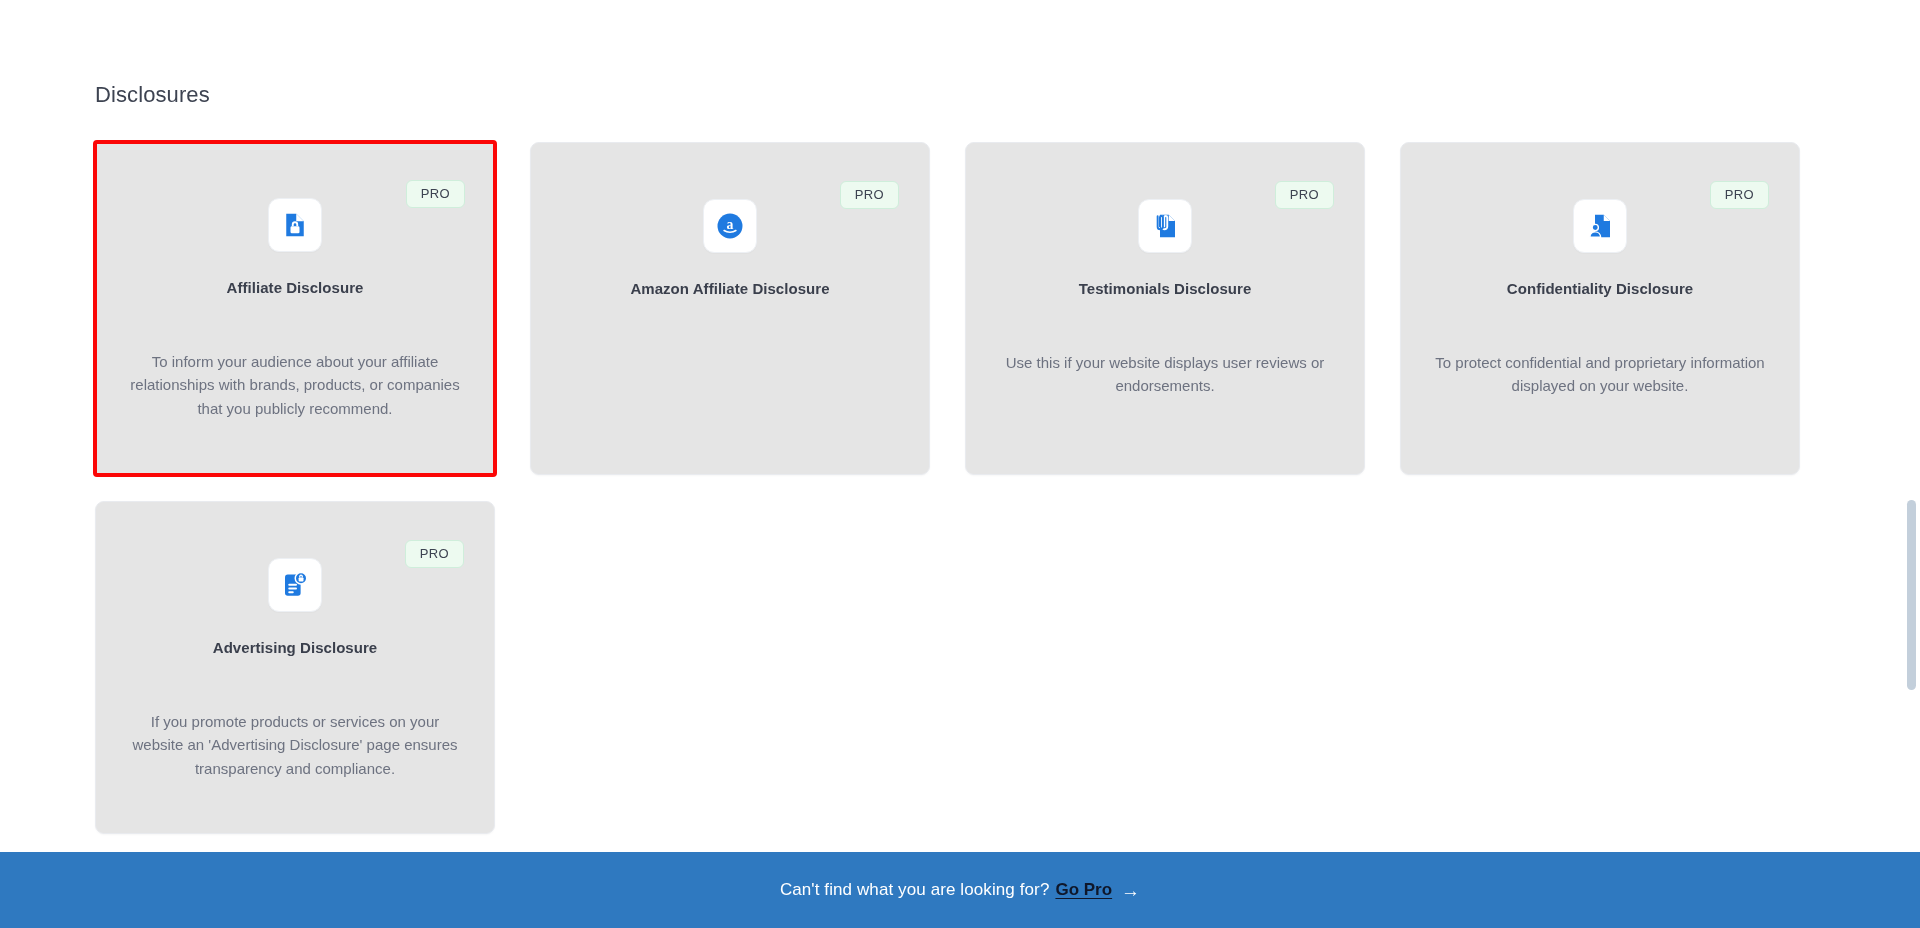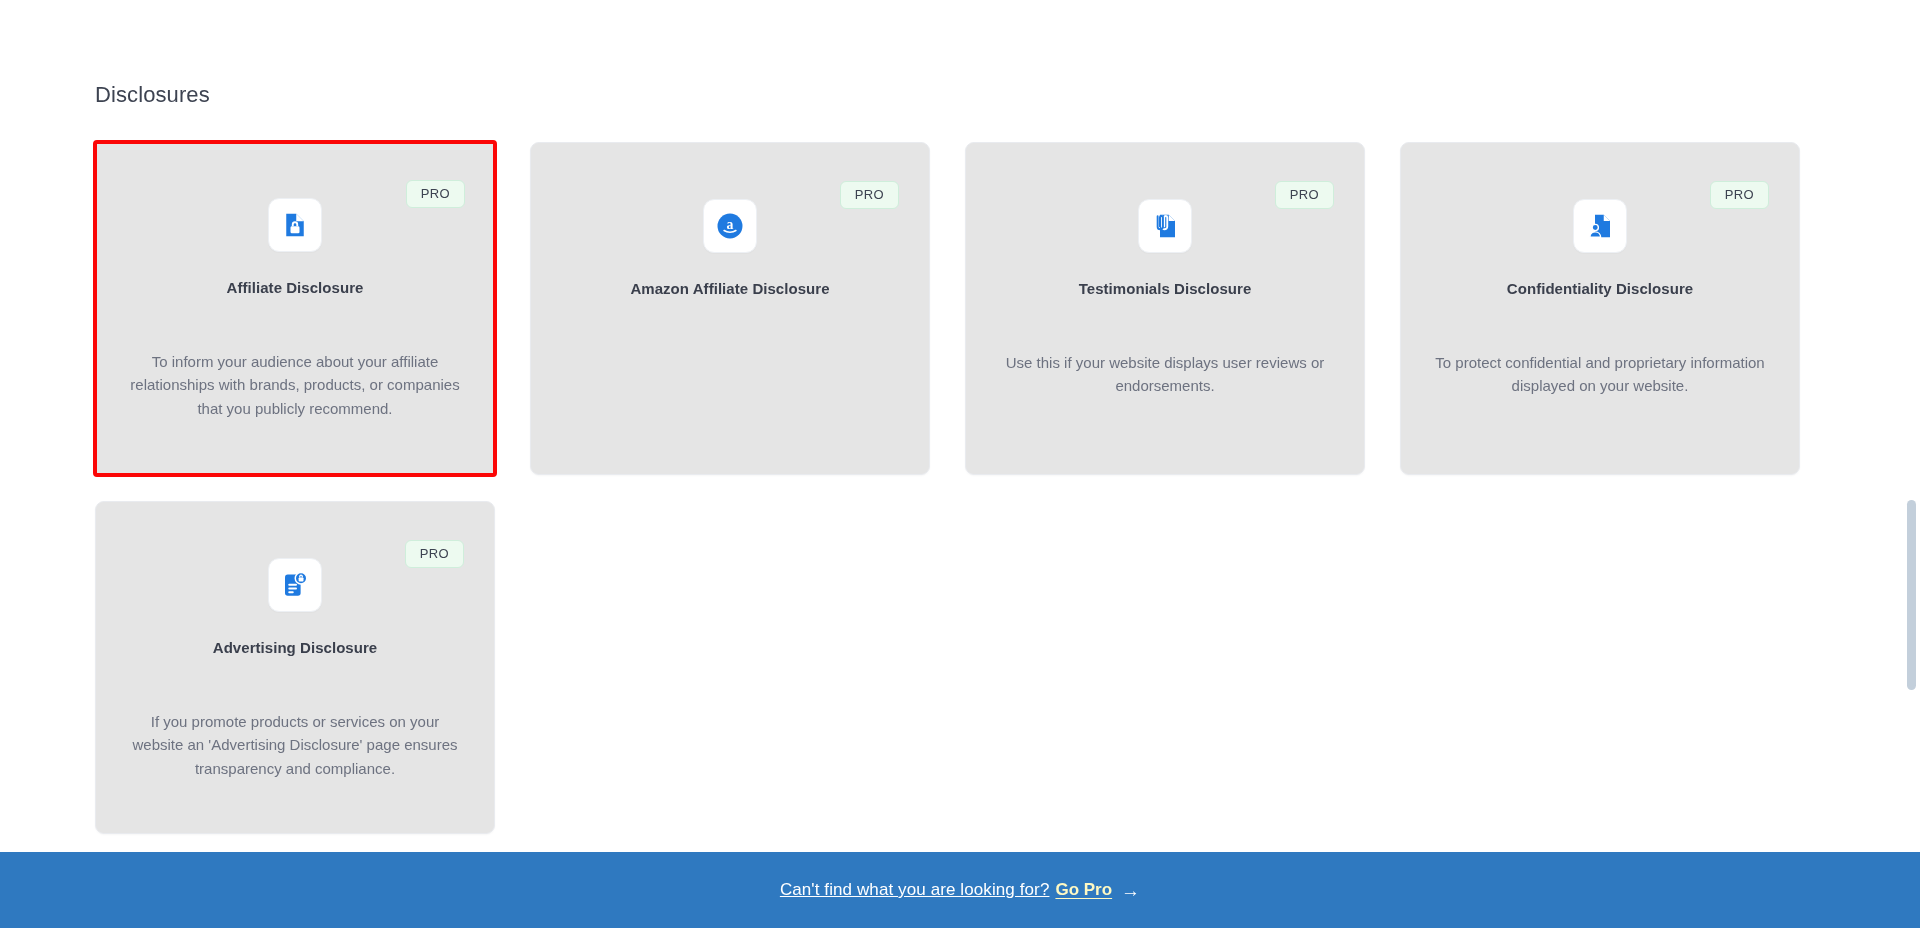--- a/index.html
+++ b/index.html
@@ -130,23 +130,23 @@
     bottom: 0;
     width: 1920px;
     height: 76px;
     background: #2f79c0;
     display: flex;
     align-items: center;
     justify-content: center;
     color: #ffffff;
     font-size: 17px;
   }
-  .banner-text { letter-spacing: .1px; text-decoration: underline; }
+  .banner-text { letter-spacing: .1px; }
   .banner-link {
-    color: #fef9c3;
+    color: #0f172a;
     font-weight: 700;
     text-decoration: underline;
     text-underline-offset: 3px;
     margin-left: 6px;
     cursor: pointer;
   }
   .banner-arrow {
     margin-left: 9px;
     font-size: 19px;
     line-height: 1;

